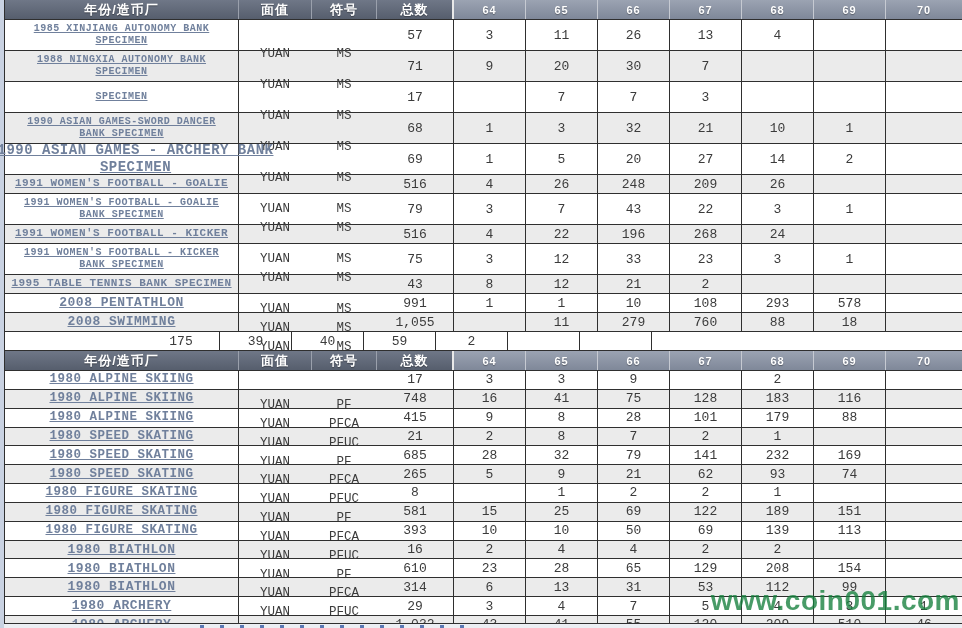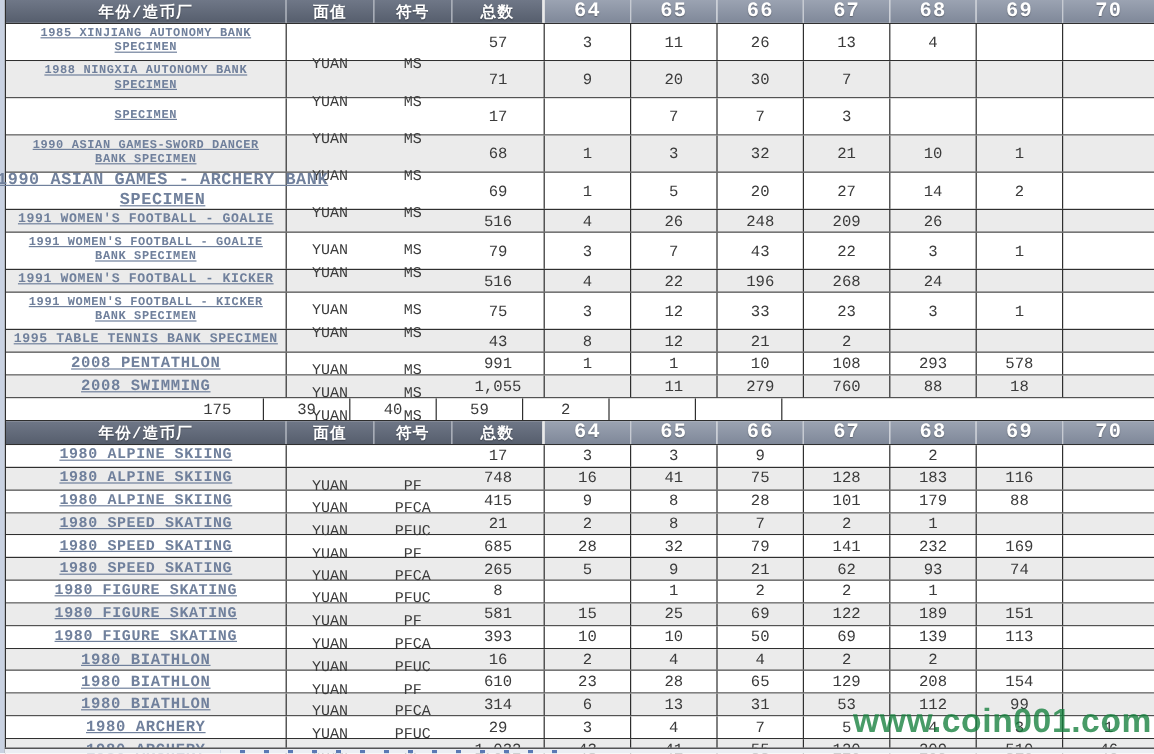--- a/index.html
+++ b/index.html
@@ -2,27 +2,27 @@
 <html style="--header-dark: #565e6d; --header-dark-top: #6f7787; --header-light: #7f8899; --header-light-top: #9ba3b2; --row-alt: #ebebeb; --link: #70809c; --watermark: #e8923a;"><head>
 <meta charset="utf-8">
 <style>
   html,body{margin:0;padding:0;background:#fff;}
   .screen{position:relative;width:962px;height:628px;overflow:hidden;background:#fff;display:flex;
           font-family:"Liberation Sans",sans-serif;}
   .left-strip{width:4px;background:#c9d2e2;flex:0 0 4px;}
   .tbl{width:958px;border-left:1px solid #2f2f2f;box-sizing:border-box;}
 
   
-  .hdr{display:flex;height:19px;border-bottom:1px solid #2f2f2f;font-family:Liberation Mono, monospace;}
+  .hdr{display:flex;height:19px;border-bottom:1px solid #2f2f2f;}
   .hc{box-sizing:border-box;display:flex;align-items:center;justify-content:center;
       color:#fff;font-weight:bold;font-size:13px;letter-spacing:1px;
       background:linear-gradient(var(--header-dark-top,#6f7787),var(--header-dark,#565e6d));
       border-right:1px solid #9aa0ac;text-shadow:0 1px 1px rgba(0,0,0,.35);}
   .hc.g{background:linear-gradient(var(--header-light-top,#9ba3b2),var(--header-light,#7f8899));
-        border-right:1px solid #c6cad2;font-size:17px;}
+        border-right:1px solid #c6cad2;font-size:11px;}
   .hc.total{border-right:2px solid #e9e9e9;}
 
   
   .name{width:234px;}
   .face{width:73px;}
   .symbol{width:65px;}
   .total{width:77px;}
   .g{width:72px;}
   .g:last-child{flex:1;border-right:none;}
 

